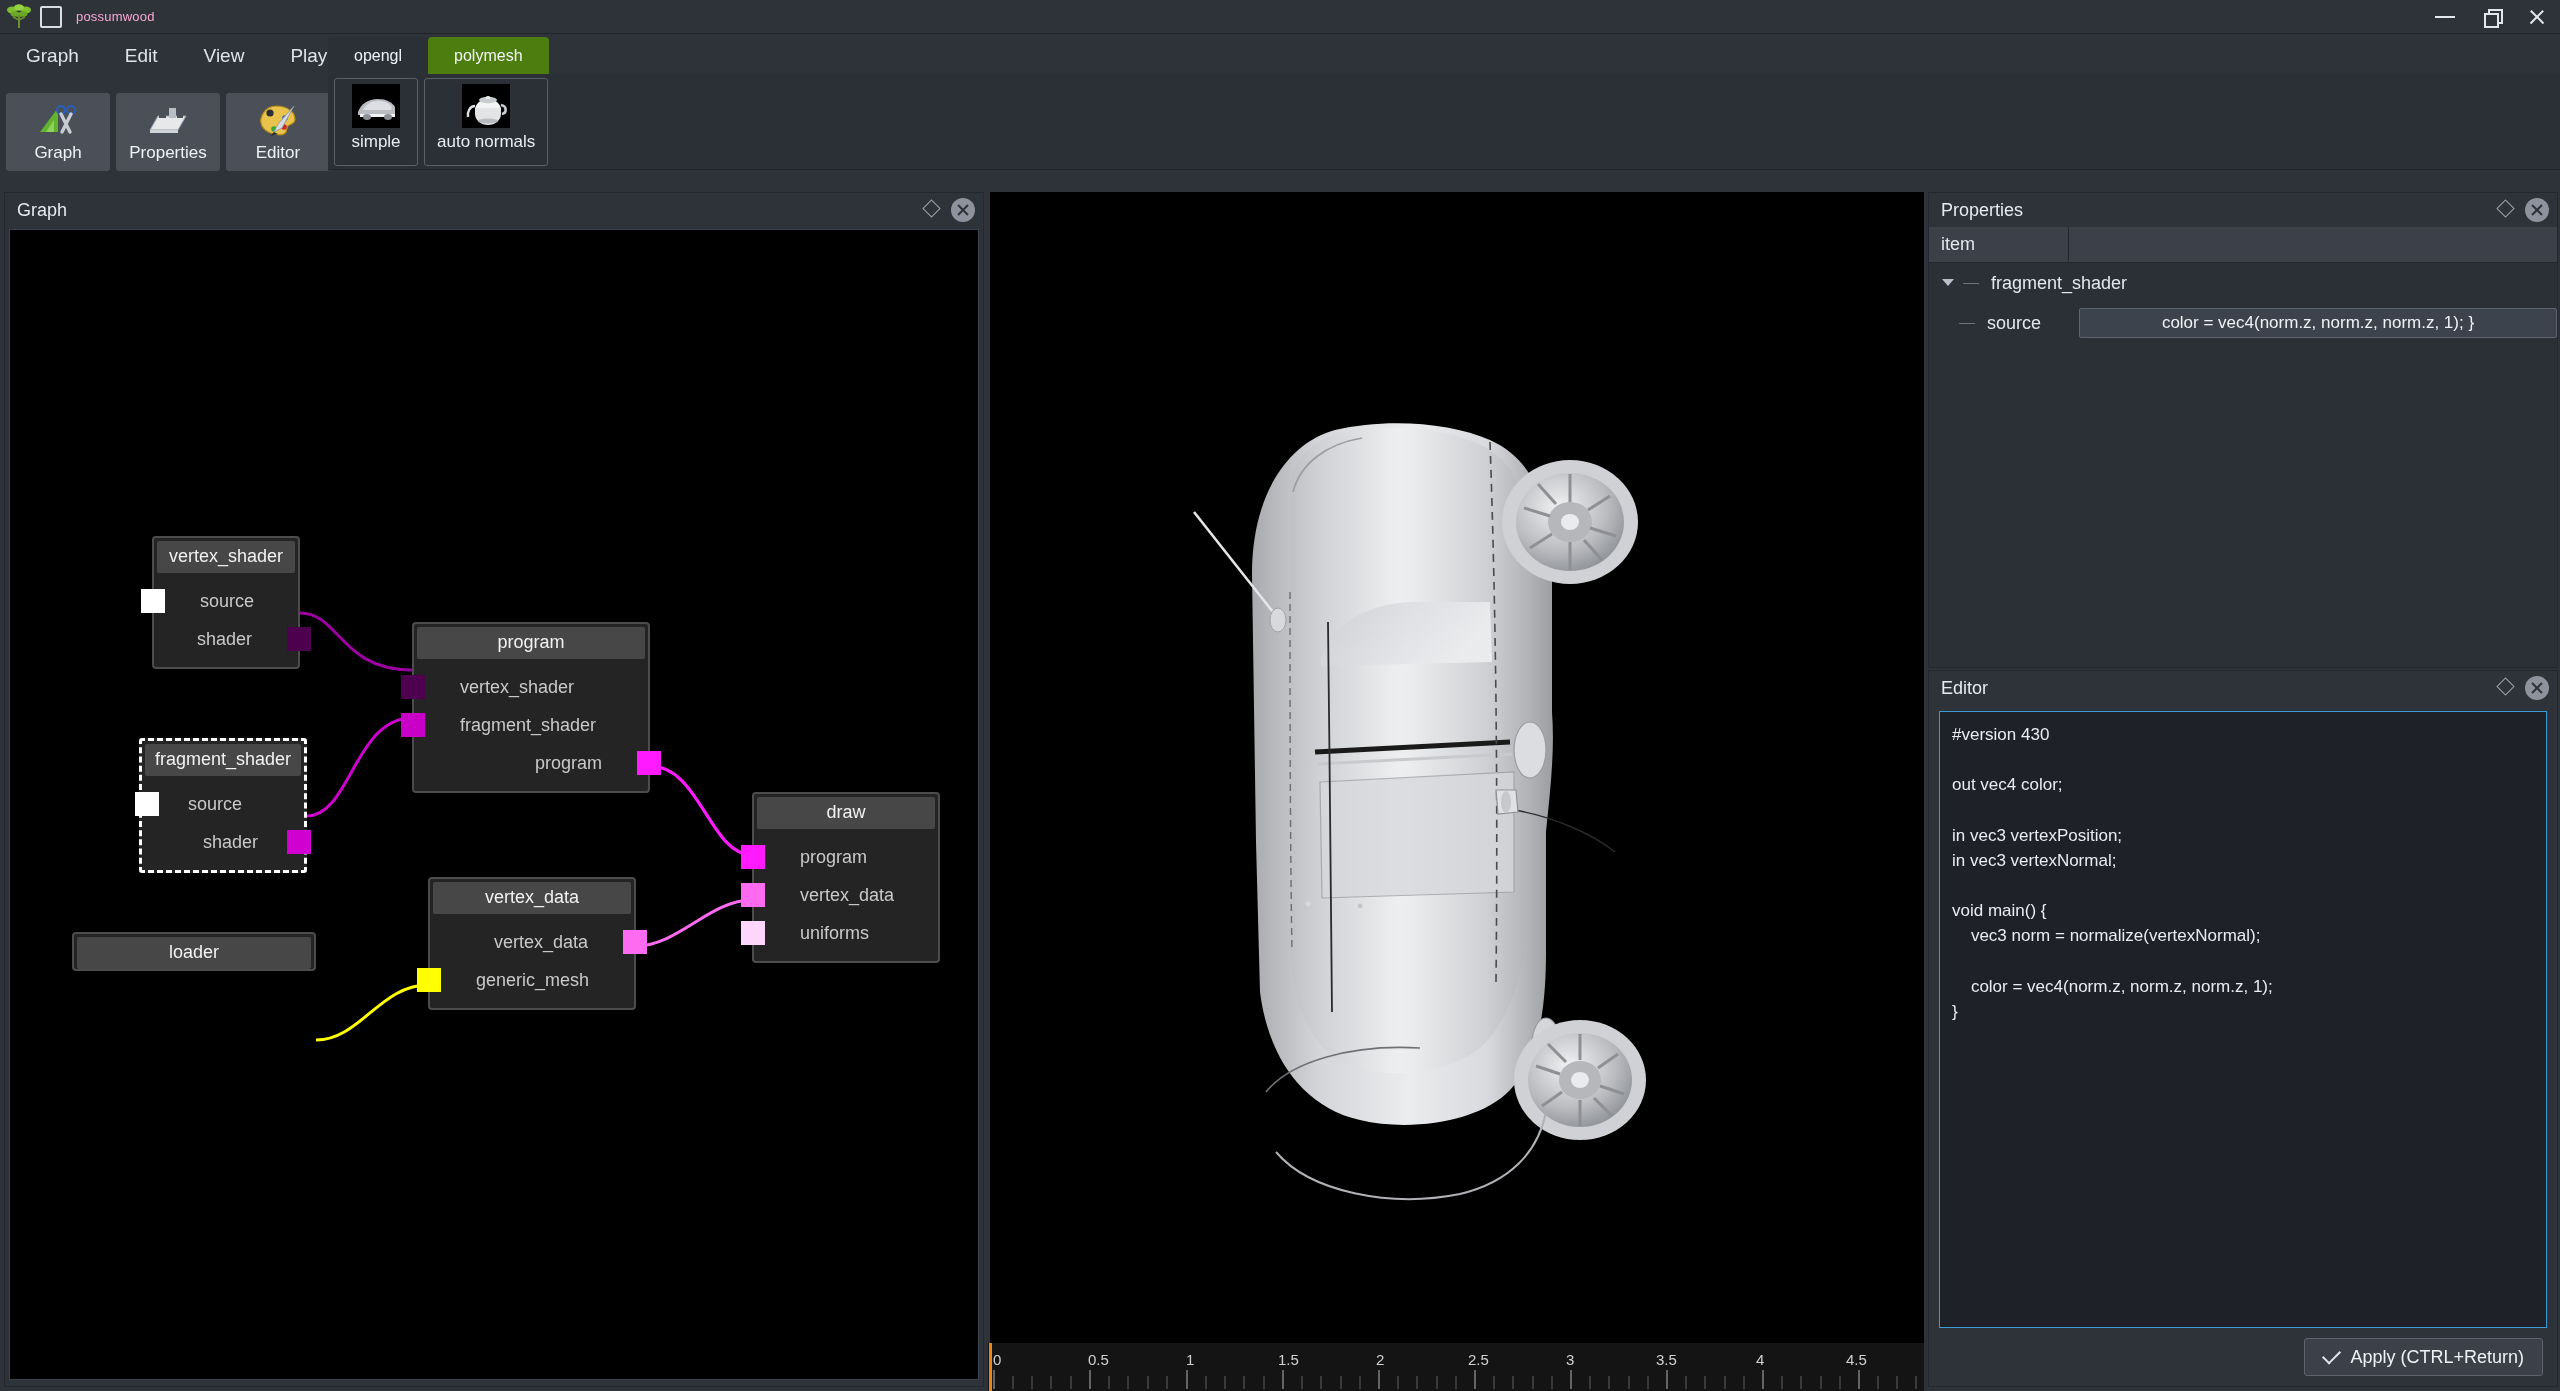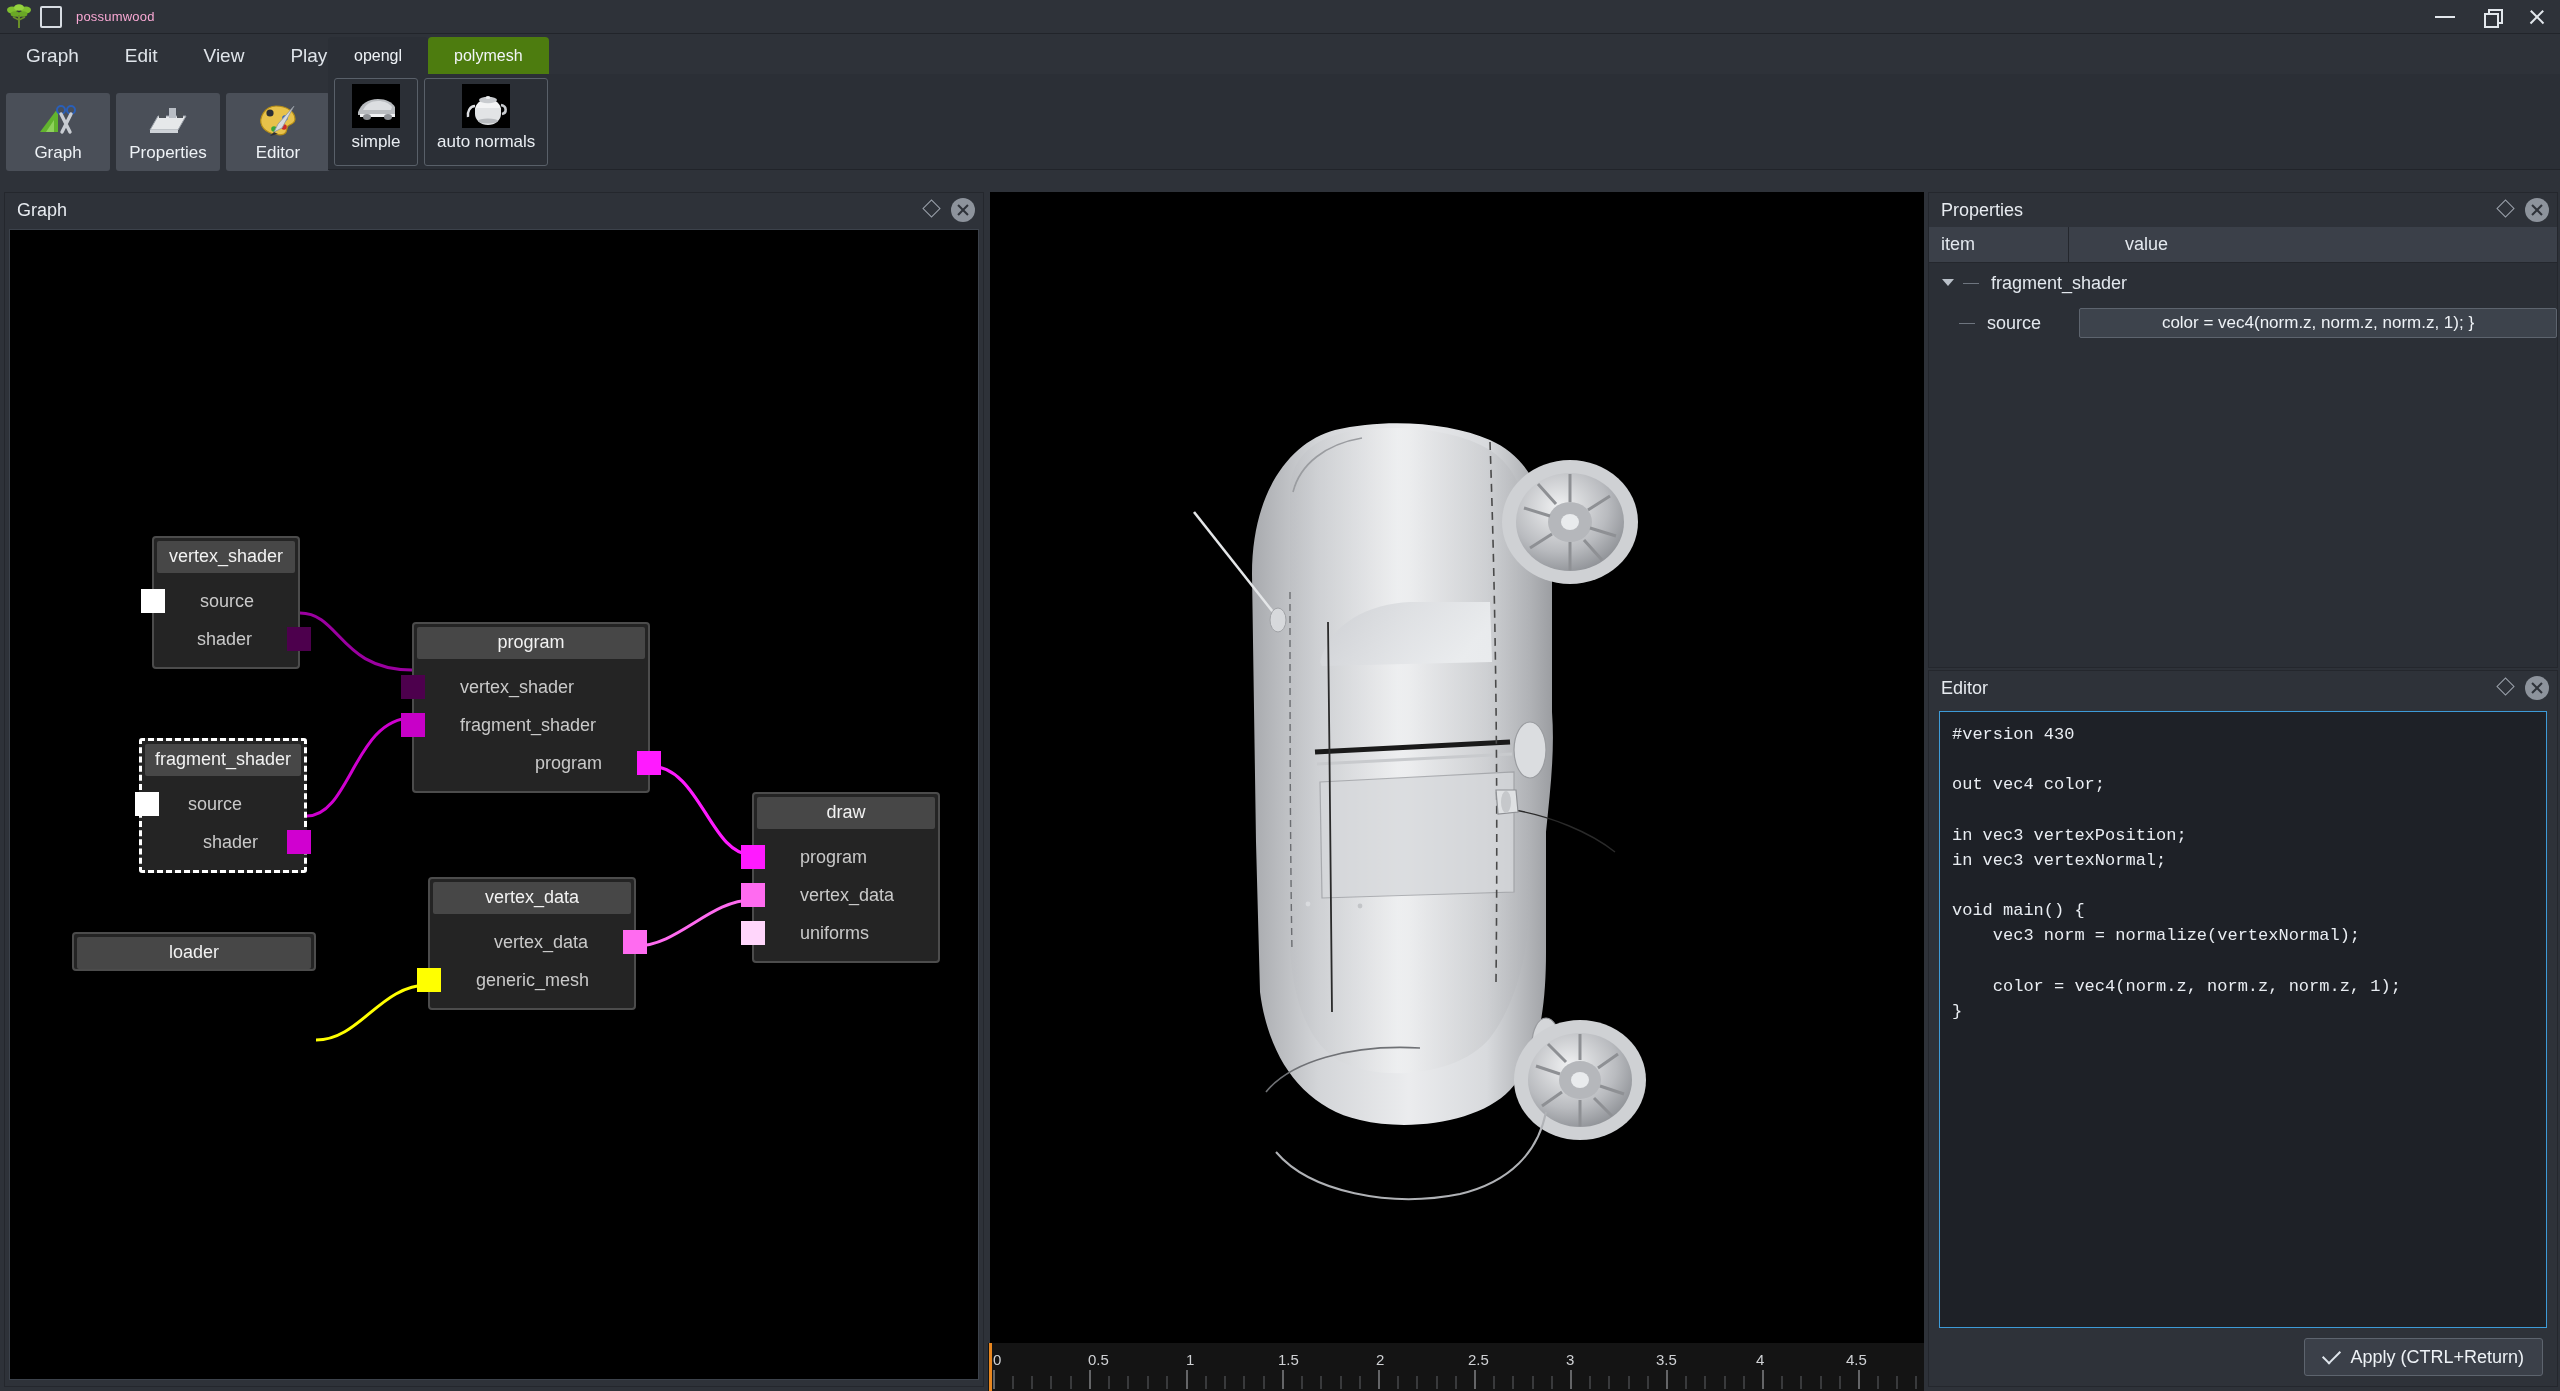--- a/index.html
+++ b/index.html
@@ -230,21 +230,21 @@
 
   
   #editor-panel {
     position: absolute; left: 1928px; top: 670px; width: 630px; height: 717px;
     background: #2e3239; border: 1px solid #24272d;
     display: flex; flex-direction: column;
   }
   #code-area {
     margin: 6px 10px 0 10px; flex: 1 1 auto;
     background: #1e2127; border: 1px solid #3d9bd8;
-    color: #e9edf2; font-family: Liberation Mono, monospace; font-size: 17px;
+    color: #e9edf2; font-family: Liberation Sans, sans-serif; font-size: 17px;
     line-height: 1.48; padding: 10px 12px; white-space: pre; overflow: hidden;
   }
   #editor-footer {
     height: 58px; display: flex; align-items: center; justify-content: flex-end;
     padding-right: 14px;
   }
   #apply-btn {
     height: 38px; padding: 0 18px; background: #3b4049; border: 1px solid #5d646e;
     border-radius: 3px; color: #eef2f6; font-size: 18px;
     display: flex; align-items: center; gap: 10px; cursor: pointer;
@@ -604,21 +604,20 @@
   <div class="panel-title">
     <span>Properties</span>
     <span class="spacer"></span>
     <span class="pt-float"></span>
     <span class="pt-close"></span>
   </div>
 
   <div id="props-table">
     <div class="props-header">
       <div class="ph-item">item</div>
-      <div class="ph-value">value</div>
     </div>
 
     <div class="props-rows">
 
       <div class="prop-row">
         <div class="pr-name pr-root">
           <span class="tree-arrow"></span>
           <span class="tree-line"></span>
           <span>fragment_shader</span>
         </div>

